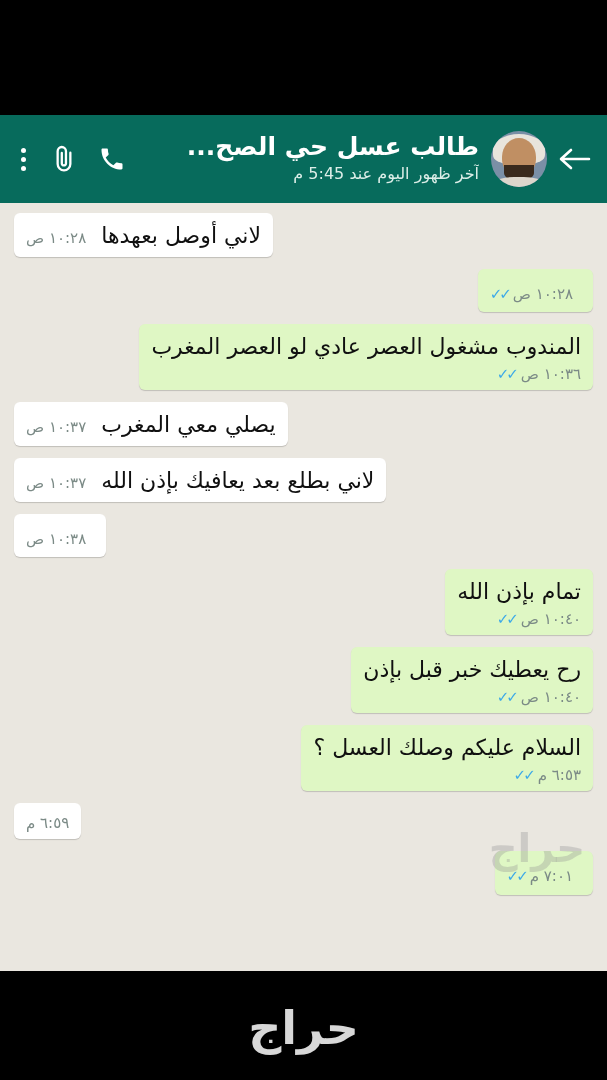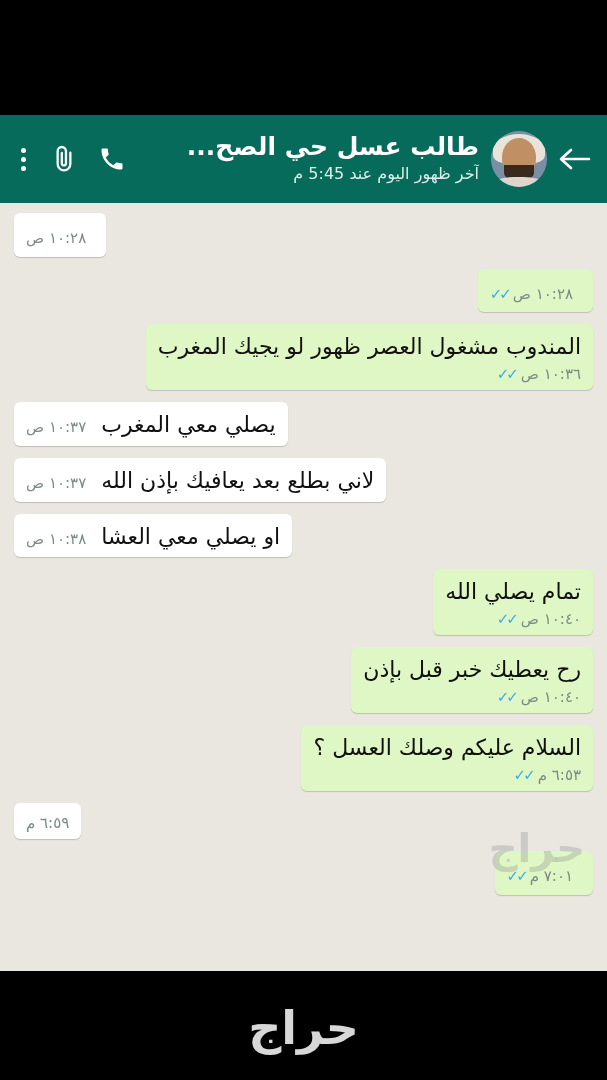--- a/index.html
+++ b/index.html
@@ -241,41 +241,42 @@
         <i></i>
         <i></i>
     </div>
   </div>
 
   <div class="chat">
 
     <div class="row in">
       <div class="bubble in">
         <span class="inline-wrap">
+          <span>لاني أوصل بعهدها</span>
           <span class="inline-meta">
             <span>١٠:٢٨ ص</span>
           </span>
         </span>
       </div>
     </div>
 
     <div class="row out">
       <div class="bubble out">
         <span class="inline-wrap">
           <span class="inline-meta">
             <span>١٠:٢٨ ص</span>
             <span class="ticks">✓✓</span>
           </span>
         </span>
       </div>
     </div>
 
     <div class="row out">
       <div class="bubble out">
-        <span class="txt">المندوب مشغول العصر  ظهور لو يجيك المغرب</span>
+        <span class="txt">المندوب مشغول العصر  عادي لو العصر المغرب</span>
         <span class="meta">
           <span>١٠:٣٦ ص</span>
           <span class="ticks">✓✓</span>
         </span>
       </div>
     </div>
 
     <div class="row in">
       <div class="bubble in">
         <span class="inline-wrap">
@@ -294,31 +295,30 @@
           <span class="inline-meta">
             <span>١٠:٣٧ ص</span>
           </span>
         </span>
       </div>
     </div>
 
     <div class="row in">
       <div class="bubble in">
         <span class="inline-wrap">
-          <span>او يصلي معي العشا</span>
           <span class="inline-meta">
             <span>١٠:٣٨ ص</span>
           </span>
         </span>
       </div>
     </div>
 
     <div class="row out">
       <div class="bubble out">
-        <span class="txt">تمام يصلي الله</span>
+        <span class="txt">تمام بإذن الله</span>
         <span class="meta">
           <span>١٠:٤٠ ص</span>
           <span class="ticks">✓✓</span>
         </span>
       </div>
     </div>
 
     <div class="row out">
       <div class="bubble out">
         <span class="txt">رح يعطيك خبر قبل بإذن</span>

